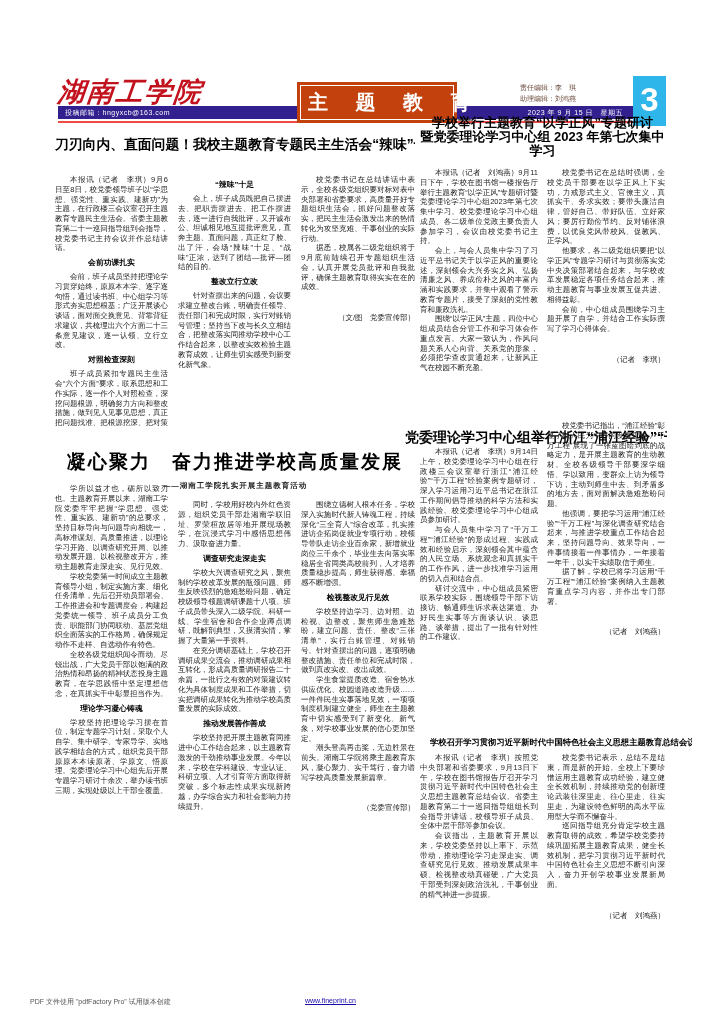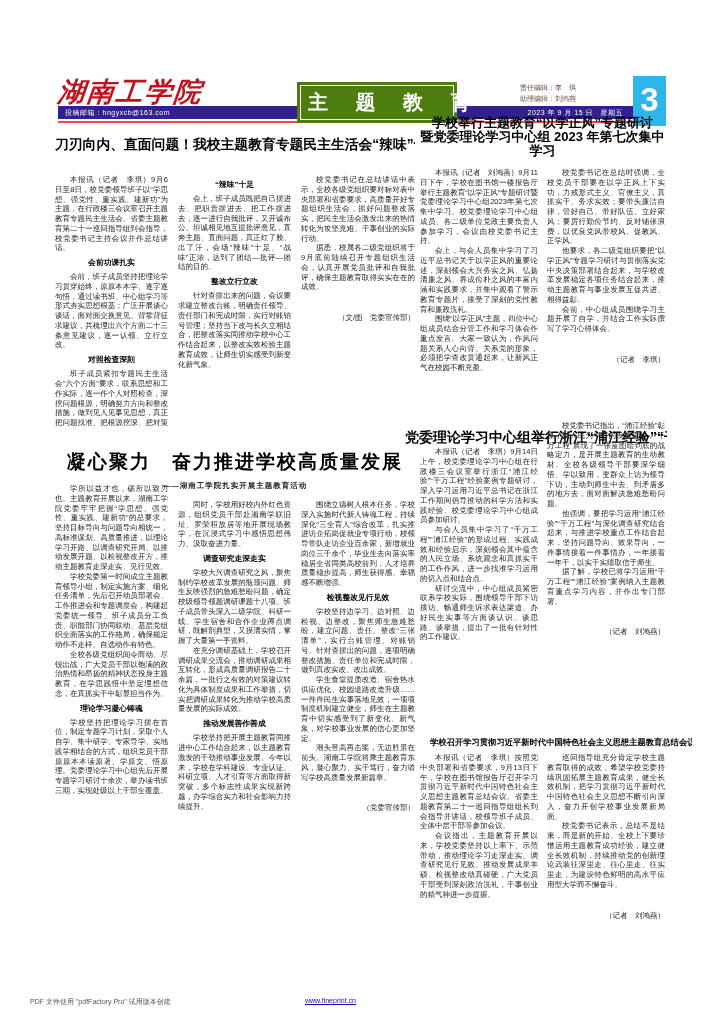--- a/index.html
+++ b/index.html
@@ -6,21 +6,21 @@
   .page{position:relative;width:720px;height:1018px;margin:0 auto;background:#ffffff;overflow:hidden;
         font-family:"Liberation Sans",sans-serif;}
   
   .masthead-name{position:absolute;left:58px;top:74px;font-family:"DejaVu Serif",serif;
         font-size:27px;font-weight:bold;font-style:italic;color:#c2121e;letter-spacing:2px;
         transform:skewX(-6deg);white-space:nowrap;}
   .info-bar{position:absolute;left:58px;top:106px;width:575px;height:13px;background:#31208e;}
   .info-bar .email{position:absolute;left:7px;top:0;line-height:13px;font-size:7px;color:#ffffff;letter-spacing:.5px;}
   .info-bar .date{position:absolute;right:10px;top:0;line-height:13px;font-size:7px;color:#ffffff;letter-spacing:.5px;}
   .red-rule{position:absolute;left:58px;top:121px;width:608px;height:2px;background:#ef4b45;}
-  .section-box{position:absolute;left:297px;top:82px;width:160px;height:41px;background:#4d7c0f;
+  .section-box{position:absolute;left:297px;top:82px;width:160px;height:41px;background:#c2410c;
         outline:1px solid #ffffff;outline-offset:-4px;text-align:center;}
   .section-box .t{line-height:41px;font-size:20px;font-weight:bold;color:#ffffff;letter-spacing:11px;
         padding-left:11px;white-space:nowrap;}
   .editors{position:absolute;left:520px;top:82px;font-size:7px;line-height:11px;color:#6b4a3d;white-space:pre;}
   .page-num-box{position:absolute;left:633px;top:76px;width:33px;height:50px;background:#2eb5e9;
         text-align:center;}
   .page-num-box .n{line-height:48px;font-size:33px;font-weight:bold;color:#ffffff;}
   
   .hl{position:absolute;text-align:center;font-weight:bold;color:#000;white-space:nowrap;overflow:hidden;}
   .hl-a{left:55px;top:136px;width:360px;font-size:13.8px;}
@@ -121,22 +121,22 @@
       <p>据了解，学校已将学习运用“千万工程”“浦江经验”案例纳入主题教育重点学习内容，并作出专门部署。</p>
       <p class="credit">（记者　刘鸿燕）</p>
     </div>
 
   <div class="hl hl-d">学校召开学习贯彻习近平新时代中国特色社会主义思想主题教育总结会议</div>
   <div class="col d1">
       <p>本报讯（记者　李琪）按照党中央部署和省委要求，9月13日下午，学校在图书馆报告厅召开学习贯彻习近平新时代中国特色社会主义思想主题教育总结会议。省委主题教育第二十一巡回指导组组长到会指导并讲话，校领导班子成员、全体中层干部等参加会议。</p>
       <p>会议指出，主题教育开展以来，学校党委坚持以上率下、示范带动，推动理论学习走深走实、调查研究见行见效、推动发展成果丰硕、检视整改动真碰硬，广大党员干部受到深刻政治洗礼，干事创业的精气神进一步提振。</p>
     </div>
   <div class="col d2">
+      <p>校党委书记表示，总结不是结束，而是新的开始。全校上下要珍惜运用主题教育成功经验，建立健全长效机制，持续推动党的创新理论武装往深里走、往心里走、往实里走，为建设特色鲜明的高水平应用型大学而不懈奋斗。</p>
       <p>巡回指导组充分肯定学校主题教育取得的成效，希望学校党委持续巩固拓展主题教育成果，健全长效机制，把学习贯彻习近平新时代中国特色社会主义思想不断引向深入，奋力开创学校事业发展新局面。</p>
-      <p>校党委书记表示，总结不是结束，而是新的开始。全校上下要珍惜运用主题教育成功经验，建立健全长效机制，持续推动党的创新理论武装往深里走、往心里走、往实里走，为建设特色鲜明的高水平应用型大学而不懈奋斗。</p>
       <p class="credit">（记者　刘鸿燕）</p>
     </div>
 
   <div class="hl hl-e">凝心聚力　奋力推进学校高质量发展</div>
   <div class="hl sub-e">——湖南工学院扎实开展主题教育活动</div>
   <div class="col e1">
       <p>学所以益才也，砺所以致刃也。主题教育开展以来，湖南工学院党委牢牢把握“学思想、强党性、重实践、建新功”的总要求，坚持目标导向与问题导向相统一，高标准谋划、高质量推进，以理论学习开路、以调查研究开局、以推动发展开题、以检视整改开方，推动主题教育走深走实、见行见效。</p>
       <p>学校党委第一时间成立主题教育领导小组，制定实施方案、细化任务清单，先后召开动员部署会、工作推进会和专题调度会，构建起党委统一领导、班子成员分工负责、职能部门协同联动、基层党组织全面落实的工作格局，确保规定动作不走样、自选动作有特色。</p>
       <p>全校各级党组织闻令而动、尽锐出战，广大党员干部以饱满的政治热情和昂扬的精神状态投身主题教育，在学思践悟中坚定理想信念，在真抓实干中彰显担当作为。</p>
       <h4>理论学习凝心铸魂</h4>

